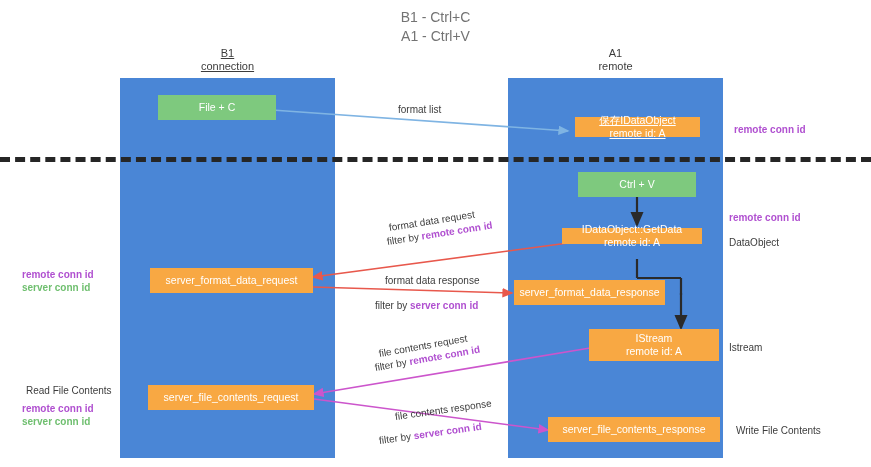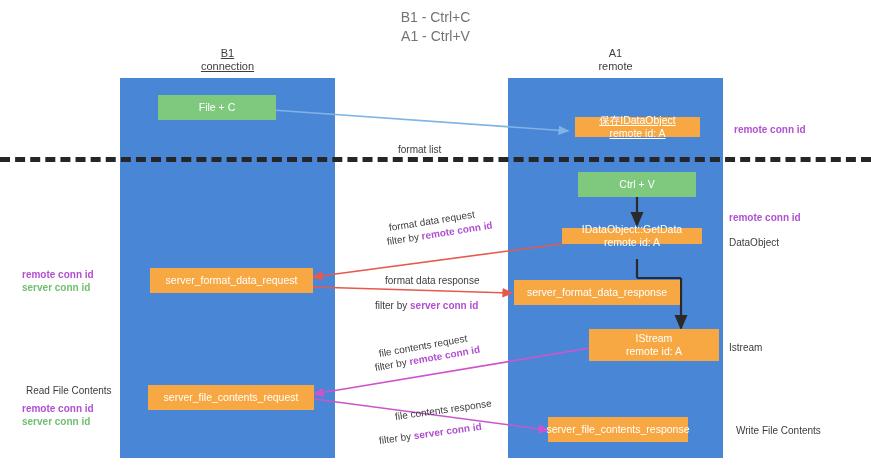--- a/index.html
+++ b/index.html
@@ -172,38 +172,38 @@
 
   <div class="box orange" style="left:562px; top:228px; width:140px; height:16px;">
     <span>IDataObject::GetData</span>
     <span>remote id: A</span>
   </div>
 
   <div class="box orange" style="left:150px; top:268px; width:163px; height:25px;">
     <span>server_format_data_request</span>
   </div>
 
-  <div class="box orange" style="left:514px; top:280px; width:166px; height:25px;">
+  <div class="box orange" style="left:514px; top:280px; width:151px; height:25px;">
     <span>server_format_data_response</span>
   </div>
 
   <div class="box orange" style="left:589px; top:329px; width:130px; height:32px;">
     <span>IStream</span>
     <span>remote id: A</span>
   </div>
 
   <div class="box orange" style="left:148px; top:385px; width:166px; height:25px;">
     <span>server_file_contents_request</span>
   </div>
 
-  <div class="box orange" style="left:548px; top:417px; width:140px; height:25px;">
+  <div class="box orange" style="left:548px; top:417px; width:172px; height:25px;">
     <span>server_file_contents_response</span>
   </div>
 
-  <div class="mlabel" style="left:398px; top:103px;margin-top:40px;">
+  <div class="mlabel" style="left:398px; top:103px;">
     <span>format list</span>
   </div>
 
   <div class="mlabel rot-a" style="left:390px; top:221px;">
     <span>format data request</span>
   </div>
   <div class="mlabel rot-a" style="left:388px; top:235px;">
     <span>filter by </span><span class="pur">remote conn id</span>
   </div>
 

